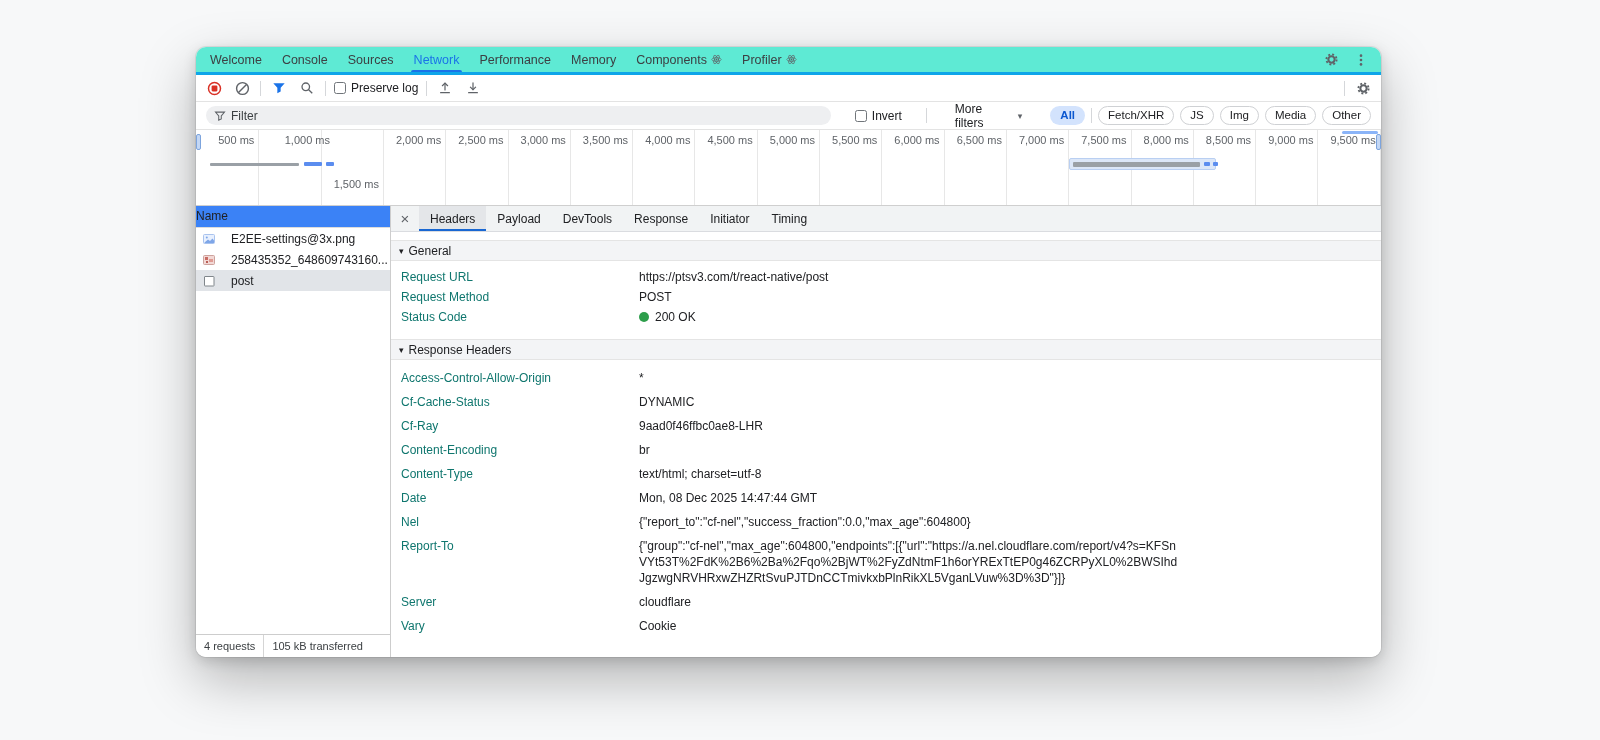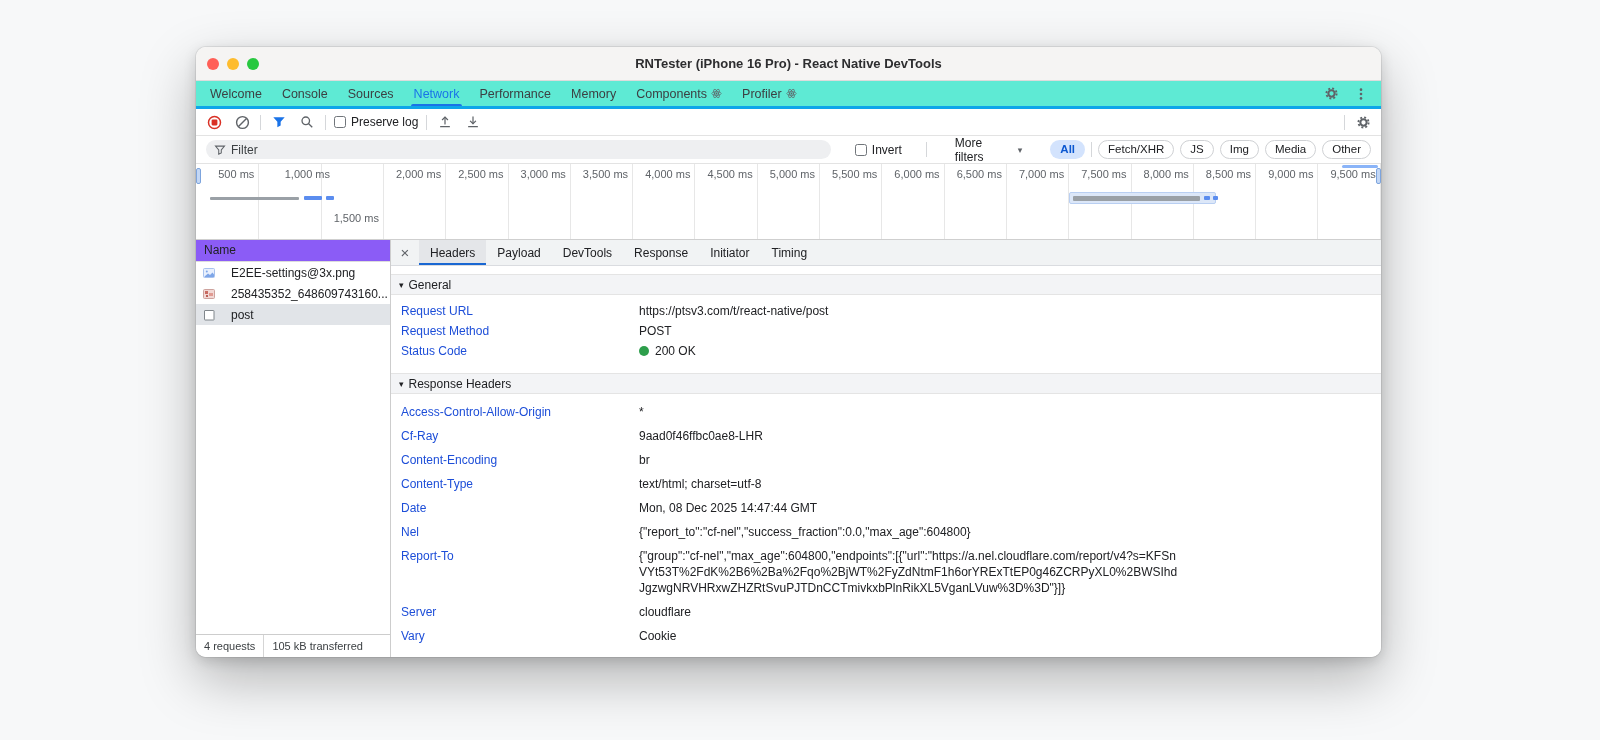--- a/index.html
+++ b/index.html
@@ -67,22 +67,22 @@
     background:#8ab4f8; border-radius:2px; }
   .wf { position:absolute; border-radius:1px; }
   .wf.gray { height:3px; top:33px; background:#9aa0a6; }
   .wf.gray-thick { height:5px; top:32px; background:#9aa0a6; z-index:2; }
   .wf.dash { height:4px; top:32px; background:#5b8def; z-index:2; }
   .wf.container { height:12px; top:28px; background:#dce7f8; border:1px solid #b9cff2; border-radius:2px; z-index:1; }
   
   .content { flex:1; display:flex; min-height:0; }
   .sidebar { width:195px; flex:0 0 195px; border-right:1px solid #cdcdcd;
     display:flex; flex-direction:column; background:#fff; }
-  .name-header { height:22px; flex:0 0 22px; background:#8b5cf6; border-bottom:1px solid #dcdcdc;
-    line-height:21px; padding-left:8px; color:#202124; }
+  .name-header { height:22px; flex:0 0 22px; background:#3b82f6; border-bottom:1px solid #dcdcdc;
+    line-height:21px; padding-left:0; color:#202124; }
   .req-row { height:21px; flex:0 0 21px; display:flex; align-items:center; gap:16px;
     padding-left:7px; white-space:nowrap; overflow:hidden; }
   .req-row.selected { background:var(--selRowBg); }
   .req-row .icon { display:inline-flex; width:12px; flex:0 0 12px; }
   .sidebar-fill { flex:1; }
   .sidebar-footer { height:23px; flex:0 0 23px; border-top:1px solid #cdcdcd;
     display:flex; align-items:center; font-size:11px; color:#3c4043; }
   .sidebar-footer .cell { padding:0 8px; height:100%; display:flex; align-items:center; white-space:nowrap; }
   .sidebar-footer .cell:first-child { border-right:1px solid #d5d5d5; }
   
@@ -97,40 +97,32 @@
     height:2.5px; background:#1967d2; }
   .detail-body { flex:1; overflow:hidden; padding-top:8px; }
   .section-header { height:21px; line-height:20px; background:#f3f4f6;
     border-top:1px solid #e4e4e4; border-bottom:1px solid #e4e4e4;
     padding-left:8px; color:#202124; display:flex; align-items:center; gap:5px; }
   .disclosure { font-size:9px; color:#202124; font-family:"DejaVu Sans",sans-serif; }
   .section-rows { padding-top:6px; }
   .hdr-row { display:flex; align-items:flex-start; }
   .general .hdr-row { line-height:20px; }
   .resp .hdr-row { padding:4px 0; line-height:16px; }
-  .hdr-label { width:248px; flex:0 0 248px; padding-left:10px; color:#1d4ed8; }
+  .hdr-label { width:248px; flex:0 0 248px; padding-left:10px; color:#0f766e; }
   .hdr-value { color:#202124; max-width:540px; word-break:break-all; white-space:pre-wrap; }
   .status-dot { display:inline-block; width:10px; height:10px; border-radius:50%;
     background:var(--statusGreen); margin-right:6px; vertical-align:-1px; }
   .resp-section { margin-top:12px; }
   svg { display:block; }
 </style>
 </head>
 <body>
 
 <div class="window">
 
-  <div class="titlebar">
-    <div class="lights">
-      <span class="light" id="lt-red" style="background: rgb(255, 95, 87);"></span>
-      <span class="light" id="lt-yellow" style="background: rgb(254, 188, 46);"></span>
-      <span class="light" id="lt-green" style="background: rgb(40, 200, 64);"></span>
-    </div>
-    <div class="title">RNTester (iPhone 16 Pro) - React Native DevTools</div>
-  </div>
 
   <div class="tabbar">
     <div class="tabs" id="mainTabs">
         <div class="tab">
           <span>Welcome</span>
         </div>
         <div class="tab">
           <span>Console</span>
         </div>
         <div class="tab">
@@ -405,20 +397,24 @@
           <div class="section-header">
             <span class="disclosure">▾</span>
             <span>Response Headers</span>
           </div>
           <div class="section-rows" id="responseRows">
               <div class="hdr-row">
                 <div class="hdr-label">Access-Control-Allow-Origin</div>
                 <div class="hdr-value">*</div>
               </div>
               <div class="hdr-row">
+                <div class="hdr-label">Cf-Cache-Status</div>
+                <div class="hdr-value">DYNAMIC</div>
+              </div>
+              <div class="hdr-row">
                 <div class="hdr-label">Cf-Ray</div>
                 <div class="hdr-value">9aad0f46ffbc0ae8-LHR</div>
               </div>
               <div class="hdr-row">
                 <div class="hdr-label">Content-Encoding</div>
                 <div class="hdr-value">br</div>
               </div>
               <div class="hdr-row">
                 <div class="hdr-label">Content-Type</div>
                 <div class="hdr-value">text/html; charset=utf-8</div>

